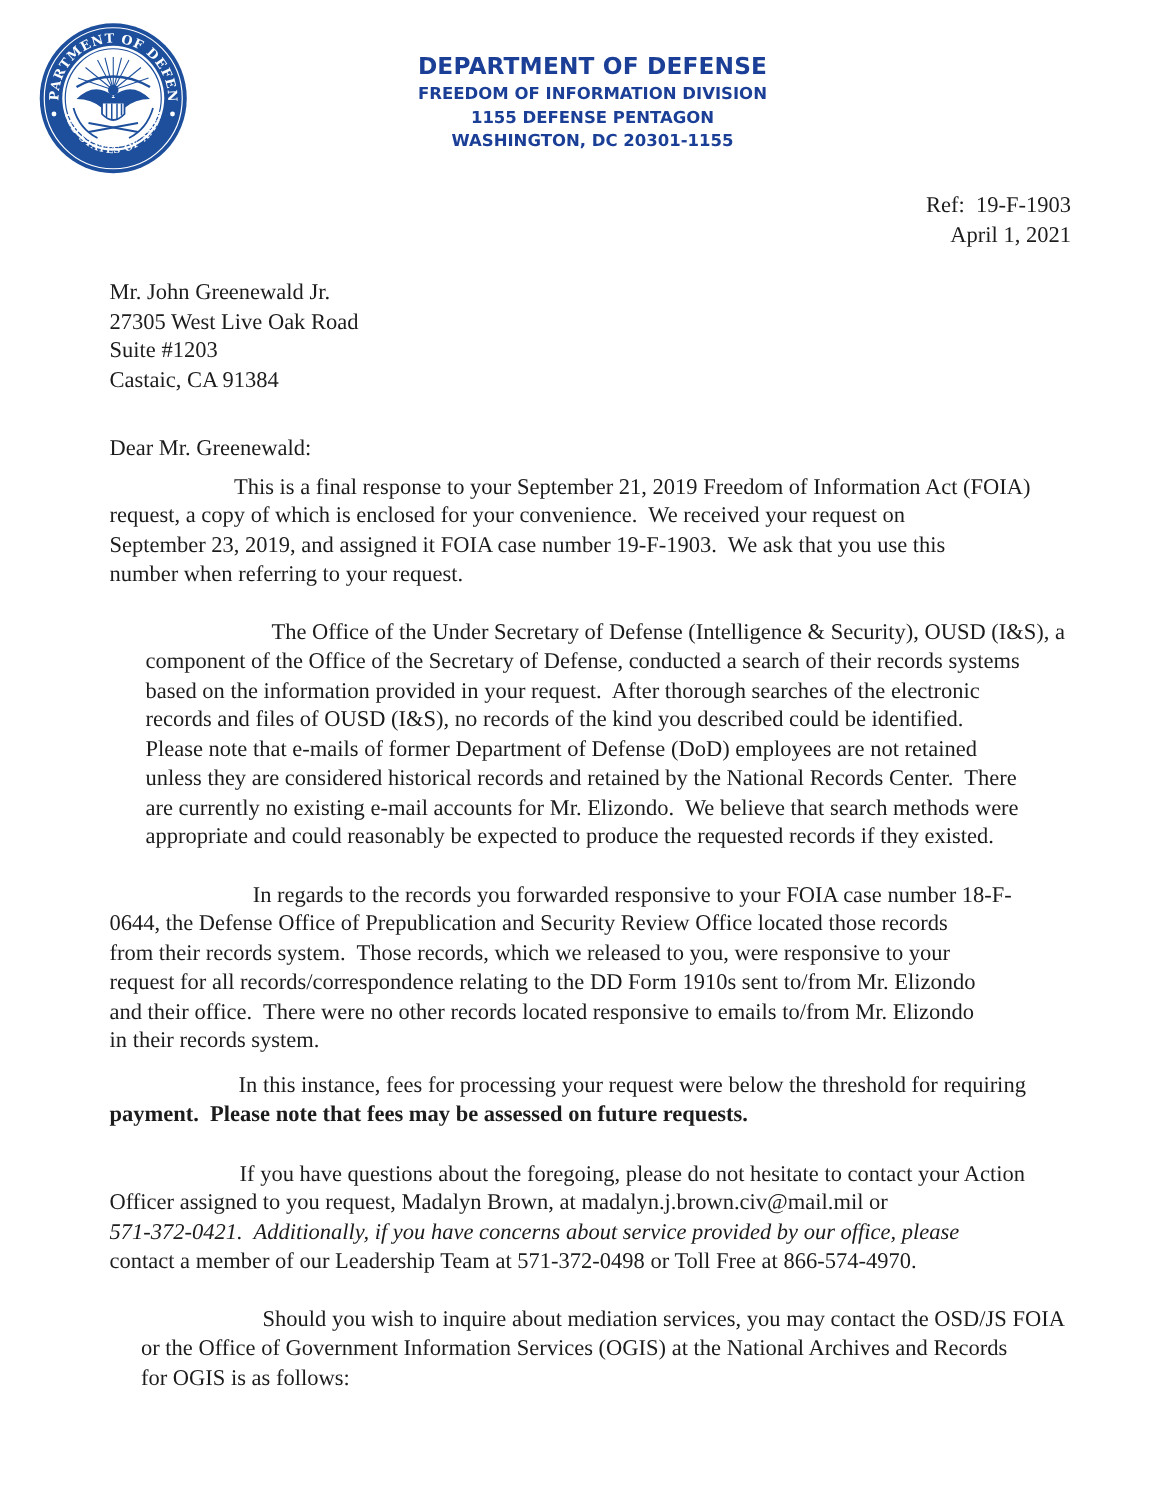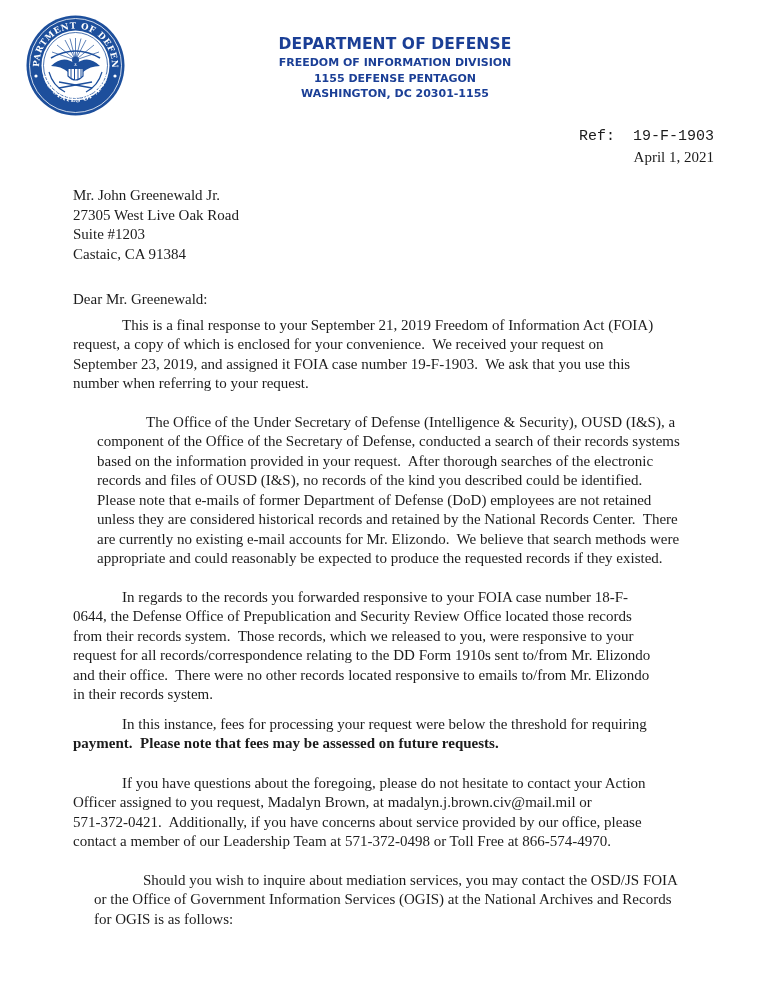--- a/index.html
+++ b/index.html
@@ -70,20 +70,21 @@
       font-size: 15px;
       line-height: 19.45px;
       text-align: left;
     }
     .line {
       display: block;
       white-space: nowrap;
     }
     .line.indent {
       padding-left: 49px;
+      text-align: center;
     }
     .p1 { top: 316px; }
     .p2 { top: 413px; margin-left: 24px; }
     .p3 { top: 588px; }
     .p4 { top: 715px; }
     .p5 { top: 774px; }
     .p6 { top: 871px; margin-left: 21px; }
   </style>
 </head>
 <body>
@@ -144,21 +145,21 @@
 </div>
 
 <div class="letterhead">
   <div class="lh-title">DEPARTMENT OF DEFENSE</div>
   <div class="lh-sub">FREEDOM OF INFORMATION DIVISION</div>
   <div class="lh-sub">1155 DEFENSE PENTAGON</div>
   <div class="lh-sub">WASHINGTON, DC 20301-1155</div>
 </div>
 
 <div class="refblock">
-  <div style="white-space:pre;font-family:Liberation Mono, monospace;">Ref:  19-F-1903</div>
+  <div style="white-space:pre;">Ref:  19-F-1903</div>
   <div>April 1, 2021</div>
 </div>
 
 <div class="address">
   <div>Mr. John Greenewald Jr.</div>
   <div>27305 West Live Oak Road</div>
   <div>Suite #1203</div>
   <div>Castaic, CA 91384</div>
 </div>
 
@@ -192,21 +193,21 @@
 </div>
 
 <div class="body-text p4">
   <span class="line indent">In this instance, fees for processing your request were below the threshold for requiring</span>
   <span class="line" style="white-space:pre;font-weight:bold;">payment.  Please note that fees may be assessed on future requests.</span>
 </div>
 
 <div class="body-text p5">
   <span class="line indent">If you have questions about the foregoing, please do not hesitate to contact your Action</span>
   <span class="line">Officer assigned to you request, Madalyn Brown, at madalyn.j.brown.civ@mail.mil or</span>
-  <span class="line" style="white-space:pre;">571-372-0421.  Additionally, if you have concerns about service provided by our office, please</span>
+  <span class="line" style="white-space:pre;font-style:italic;">571-372-0421.  Additionally, if you have concerns about service provided by our office, please</span>
   <span class="line">contact a member of our Leadership Team at 571-372-0498 or Toll Free at 866-574-4970.</span>
 </div>
 
 <div class="body-text p6">
   <span class="line indent">Should you wish to inquire about mediation services, you may contact the OSD/JS FOIA</span>
   <span class="line">or the Office of Government Information Services (OGIS) at the National Archives and Records</span>
   <span class="line">for OGIS is as follows:</span>
 </div>
 
 </body></html>

